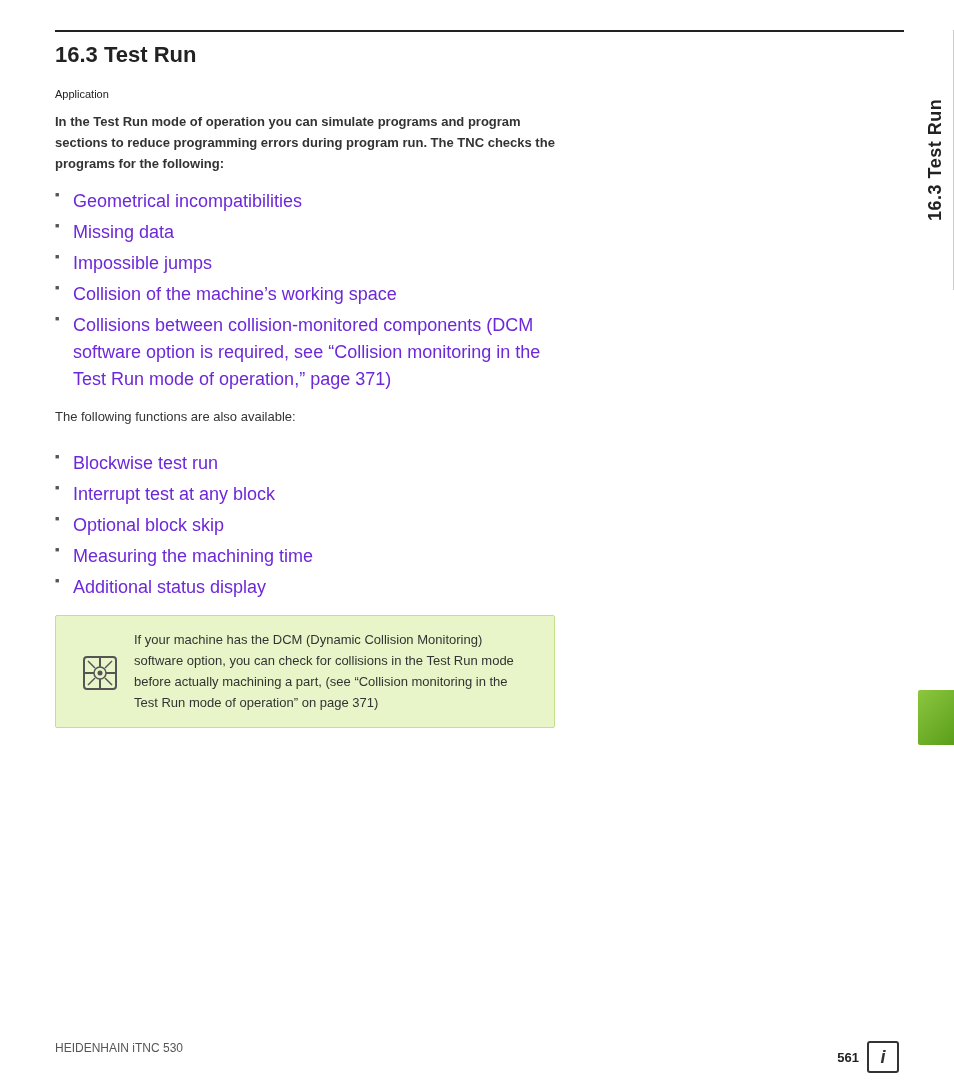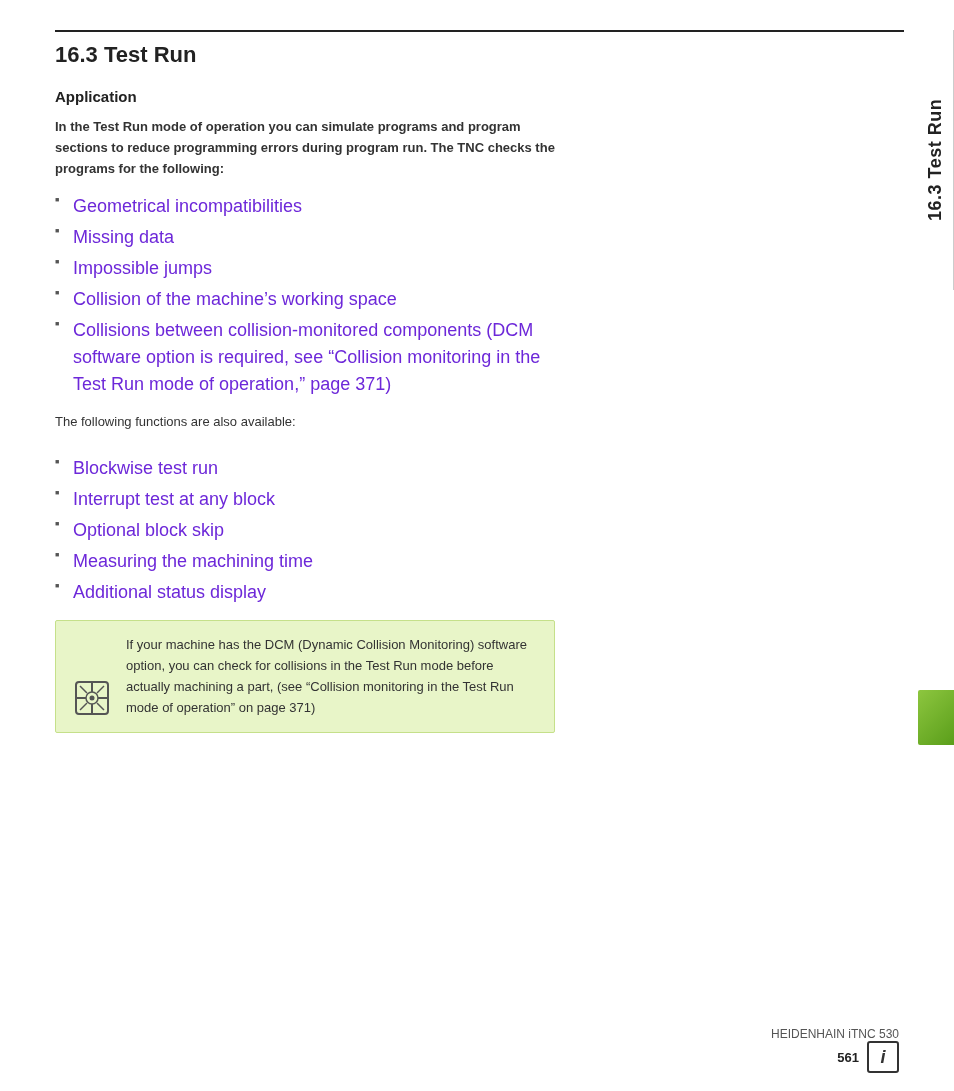--- a/index.html
+++ b/index.html
@@ -67,22 +67,22 @@
 
     .page-title {
       font-size: 22px;
       font-weight: bold;
       color: #222;
       margin-bottom: 20px;
       margin-top: 10px;
     }
 
     .section-heading {
-      font-size: 15px;
-      font-weight: bold;
+      font-size: 11px;
+      font-weight: normal;
       color: #222;
       margin-bottom: 12px;
     }
 
     .intro-text {
       font-size: 13px;
       line-height: 1.6;
       color: #333;
       margin-bottom: 14px;
       max-width: 500px;
@@ -118,24 +118,24 @@
       font-size: 13px;
       line-height: 1.6;
       color: #333;
       margin-bottom: 22px;
       max-width: 500px;
     }
 
     
     .info-box {
       display: flex;
-      align-items: flex-end;
+      align-items: center;
       background: #e8f5c8;
       border: 1px solid #c5e08a;
-      padding: 14px 16px;
+      padding: 14px 24px;
       max-width: 500px;
       margin-top: 10px;
       border-radius: 2px;
     }
 
     .info-icon {
       width: 40px;
       height: 40px;
       min-width: 40px;
       margin-right: 14px;
@@ -156,23 +156,22 @@
       color: #333;
     }
 
     
     .footer {
       position: absolute;
       bottom: 18px;
       left: 55px;
       right: 55px;
       display: flex;
-      align-items: flex-end;
+      align-items: flex-start;
       justify-content: space-between;
-      flex-direction: column;
     }
 
     .footer-brand {
       font-size: 12px;
       color: #555;
     }
 
     .footer-page {
       font-size: 13px;
       font-weight: bold;

